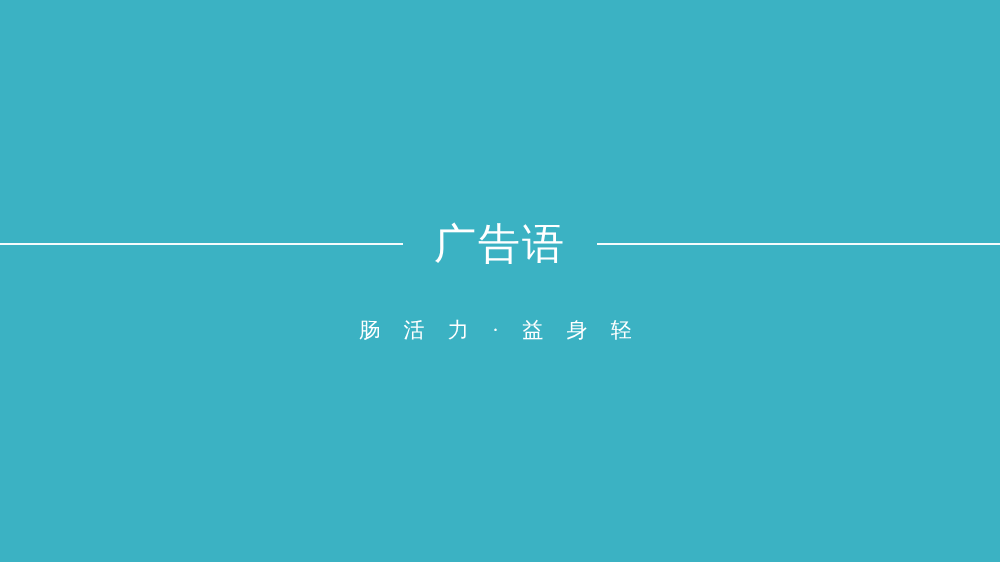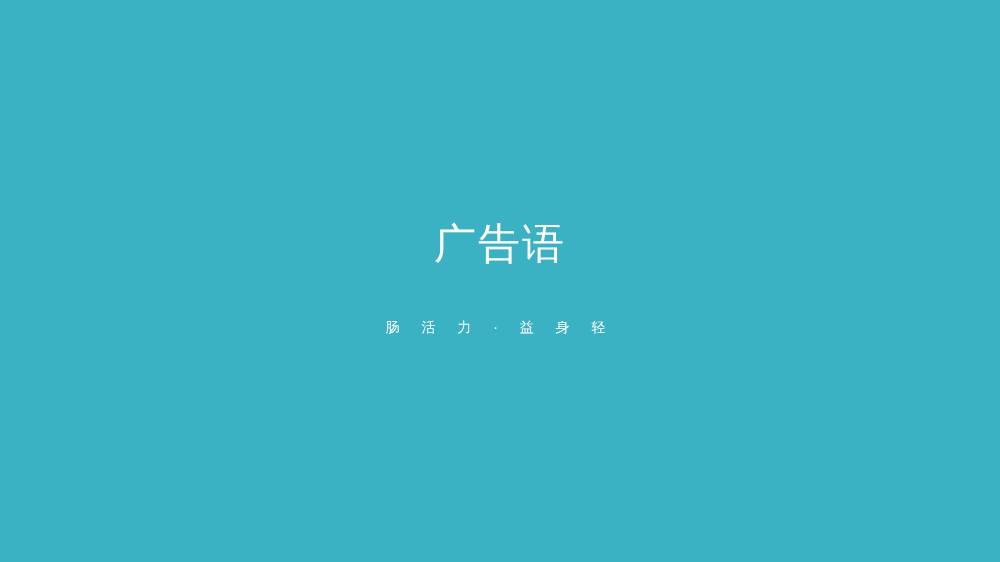--- a/index.html
+++ b/index.html
@@ -23,21 +23,21 @@
   }
 
   
   .title-band {
     position: absolute;
     left: 0;
     top: 206px;
     width: 1000px;
     height: 76px;
     display: flex;
-    flex-direction: column;
+    flex-direction: row;
     align-items: center;
     justify-content: center;
   }
 
   .rule {
     flex: 1 1 auto;
     height: 0;
     border-top: 2px solid #ffffff;
     opacity: 0.95;
   }
@@ -67,26 +67,26 @@
     position: absolute;
     left: 0;
     top: 318px;
     width: 1000px;
     text-align: center;
   }
 
   .subtitle-text {
     display: inline-block;
     color: #ffffff;
-    font-size: 14px;
+    font-size: 21px;
     line-height: 1.2;
     letter-spacing: 9px;
     font-weight: 400;
     white-space: nowrap;
-    font-family: Liberation Sans, sans-serif;
+    font-family: Liberation Serif, serif;
   }
 </style>
 </head>
 <body>
 
 <div class="slide" style="background: rgb(59, 178, 195);">
 
   <div class="title-band">
     <div class="rule rule-left" style="border-top-color: rgb(255, 255, 255);"></div>
     <div class="title-text" style="color: rgb(255, 255, 255);">广告语</div>

